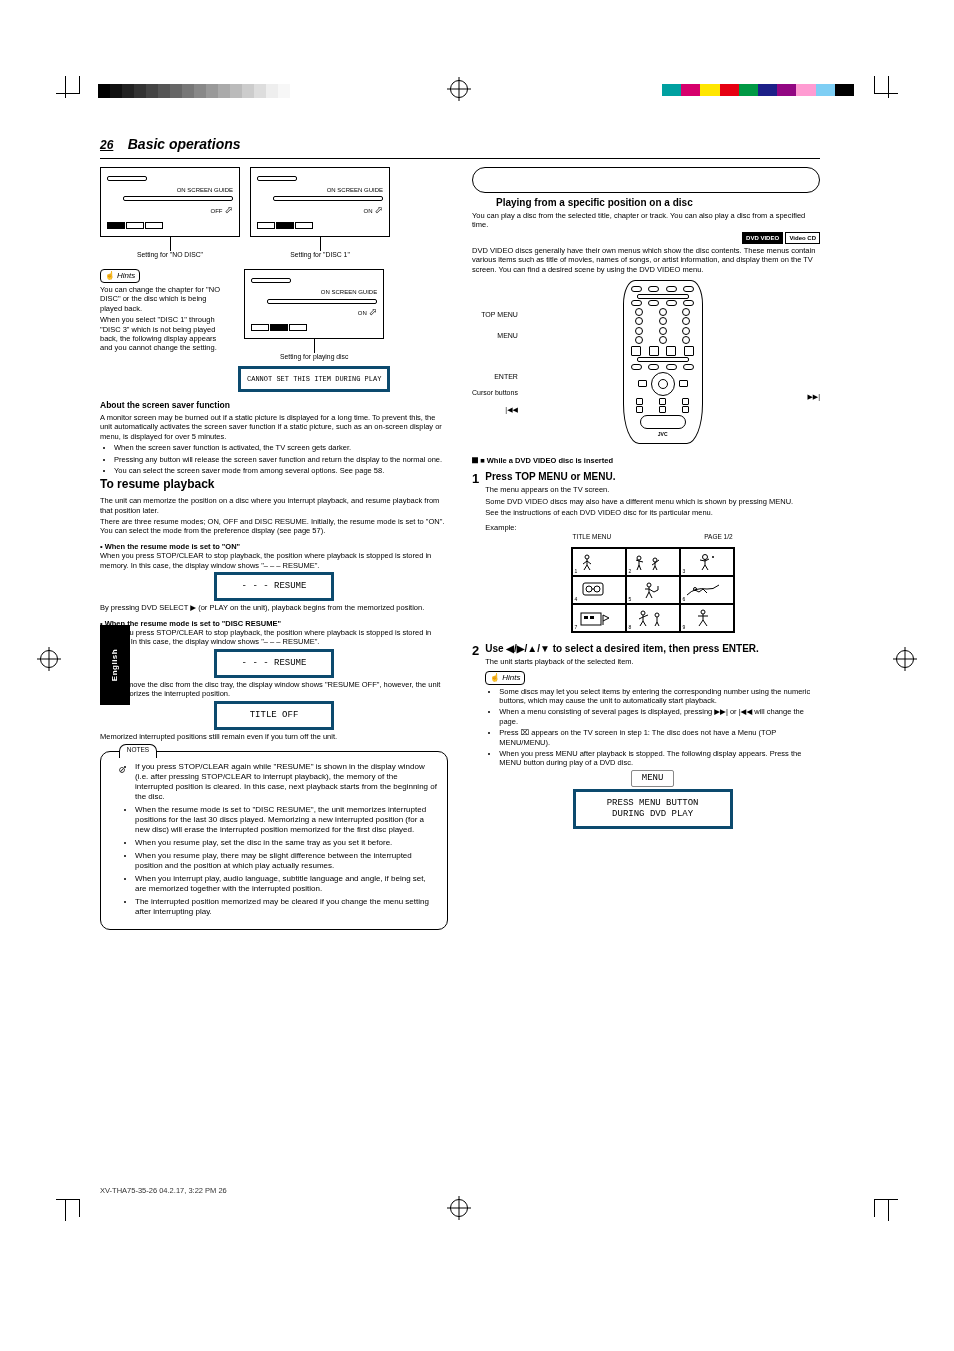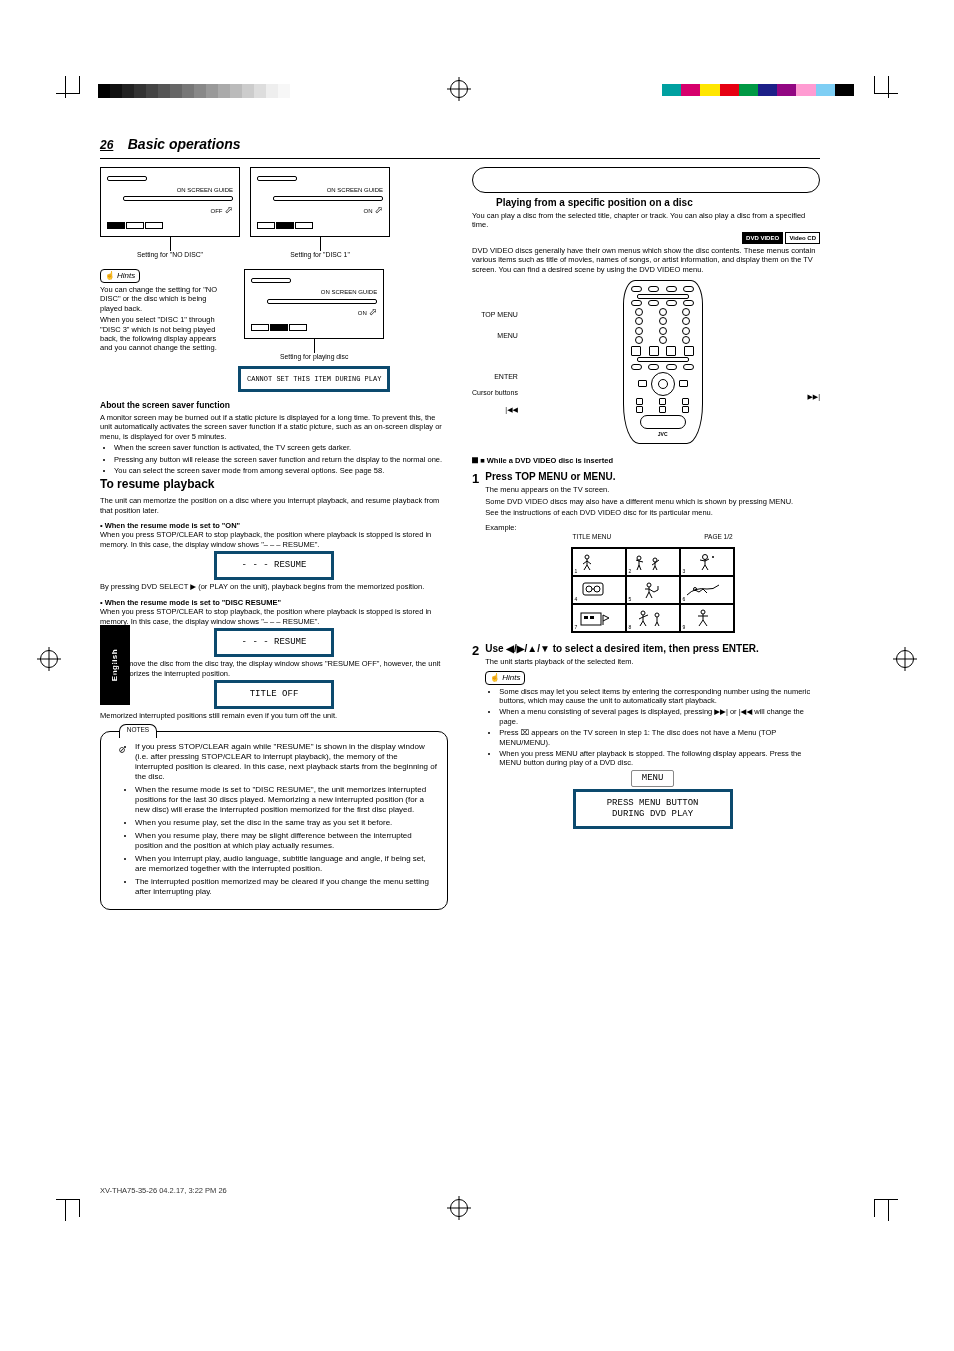--- a/index.html
+++ b/index.html
@@ -198,21 +198,21 @@
             </div>
           </div>
           <div style="border-left:0.5px solid #000; height:14px; margin:0 auto; width:0;"></div>
           <div class="tiny">Setting for "DISC 1"</div>
         </div>
       </div>
 
       <div class="mt10" style="display:flex; gap:8px;">
         <div style="width:130px;">
           <span class="hints-badge">Hints</span>
-          <div class="small mt2">You can change the setting for "NO DISC" or the disc which is being played back.</div>
+          <div class="small mt2">You can change the chapter for "NO DISC" or the disc which is being played back.</div>
           <div class="small mt2">When you select "DISC 1" through "DISC 3" which is not being played back, the following display appears and you cannot change the setting.</div>
         </div>
         <div style="text-align:center;">
           <div class="setbox" style="width:140px;">
             <div style="text-align:left"><span class="bar"></span></div>
             <div class="mt2" style="text-align:right"><span style="font-size:6px;">ON SCREEN GUIDE</span></div>
             <div style="text-align:right"><span class="bar wide"></span></div>
             <div style="text-align:right"><span style="font-size:6px;">ON</span> <span class="arrow">⬀</span></div>
             <div class="mt4" style="text-align:left">
               <span class="sq"></span><span class="sq" style="background:#000"></span><span class="sq"></span>
@@ -227,20 +227,21 @@
       <div class="mt8 bold">About the screen saver function</div>
       <div class="small mt2">A monitor screen may be burned out if a static picture is displayed for a long time. To prevent this, the unit automatically activates the screen saver function if a static picture, such as an on-screen display or menu, is displayed for over 5 minutes.</div>
       <ul class="tight small">
         <li>When the screen saver function is activated, the TV screen gets darker.</li>
         <li>Pressing any button will release the screen saver function and return the display to the normal one.</li>
         <li>You can select the screen saver mode from among several options. See page 58.</li>
       </ul>
 
       <h2 class="sec mt14">To resume playback</h2>
       <div class="small mt4">The unit can memorize the position on a disc where you interrupt playback, and resume playback from that position later.</div>
+      <div class="small mt2">There are three resume modes; ON, OFF and DISC RESUME. Initially, the resume mode is set to "ON". You can select the mode from the preference display (see page 57).</div>
 
       <div class="small bold mt6">• When the resume mode is set to "ON"</div>
       <div class="small">When you press STOP/CLEAR to stop playback, the position where playback is stopped is stored in memory. In this case, the display window shows "– – – RESUME".</div>
       <div class="mt2" style="text-align:center;"><span class="inputbox">- - - RESUME</span></div>
       <div class="small mt2"><span>By pressing DVD SELECT ▶ (or PLAY on the unit), playback begins from the memorized position.</span></div>
 
       <div class="small bold mt6">• When the resume mode is set to "DISC RESUME"</div>
       <div class="small">When you press STOP/CLEAR to stop playback, the position where playback is stopped is stored in memory. In this case, the display window shows "– – – RESUME".</div>
       <div class="mt2" style="text-align:center;"><span class="inputbox">- - - RESUME</span></div>
       <div class="small mt2">If you remove the disc from the disc tray, the display window shows "RESUME OFF", however, the unit still memorizes the interrupted position.</div>

